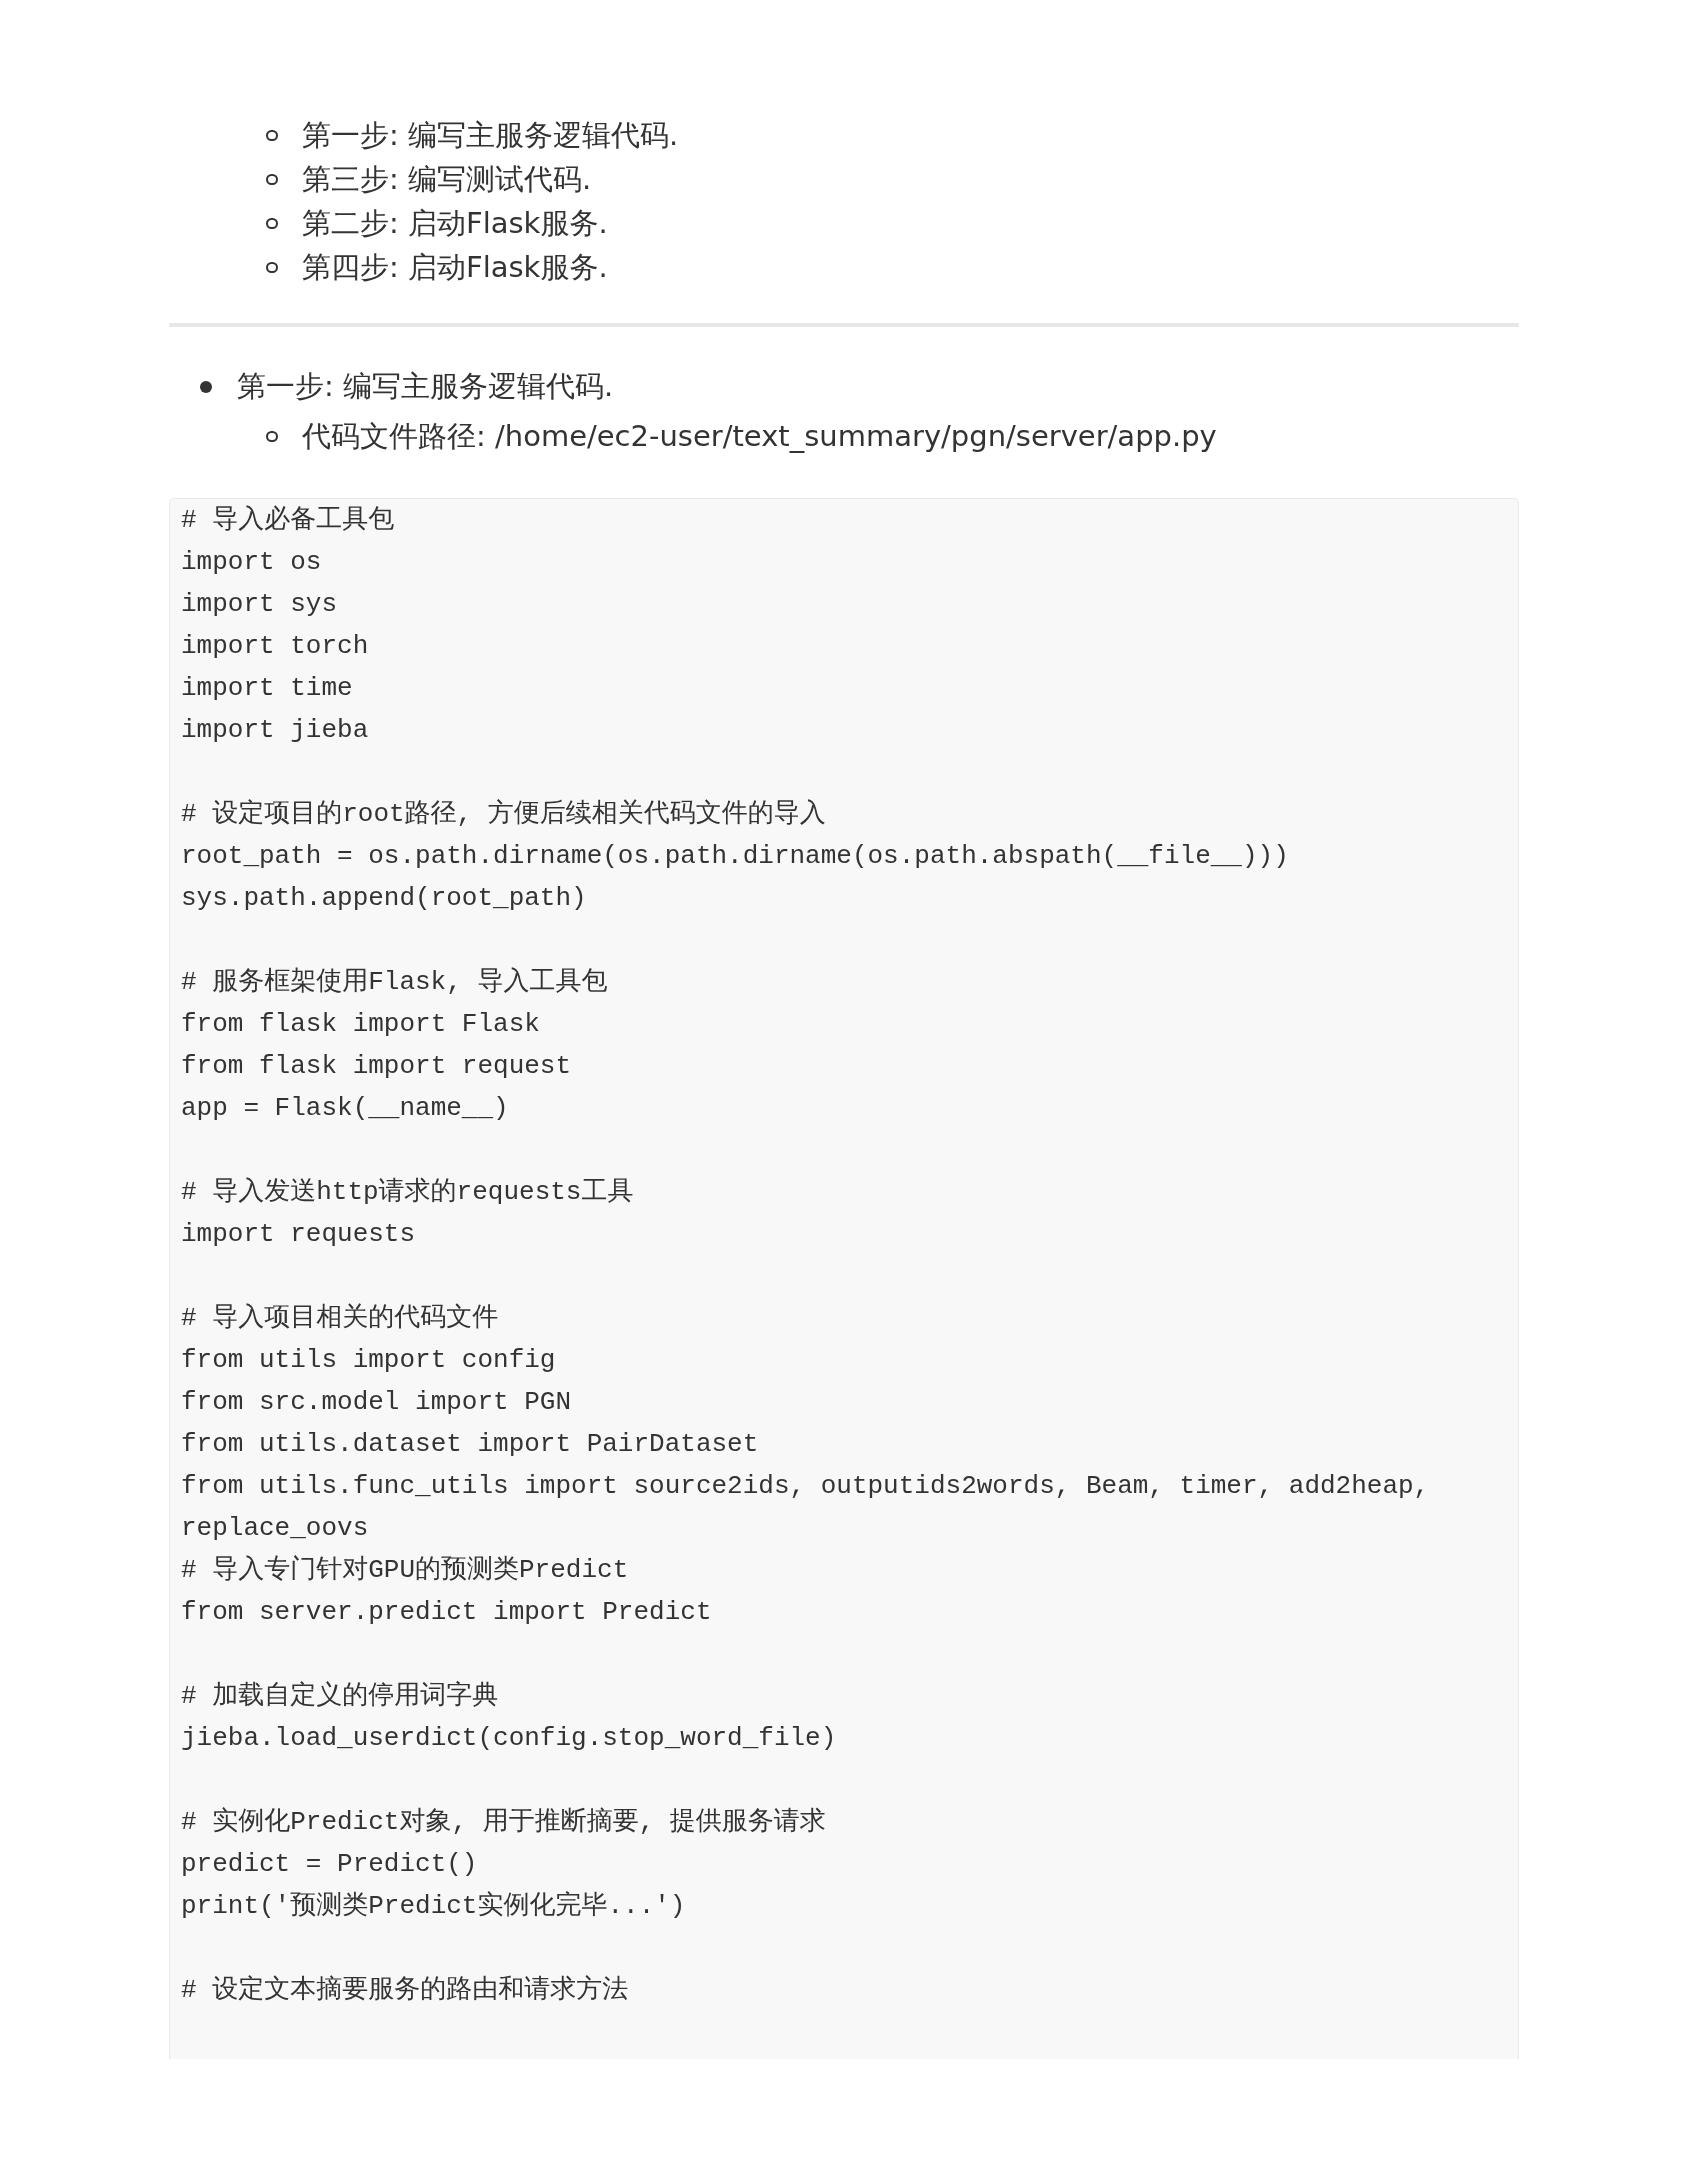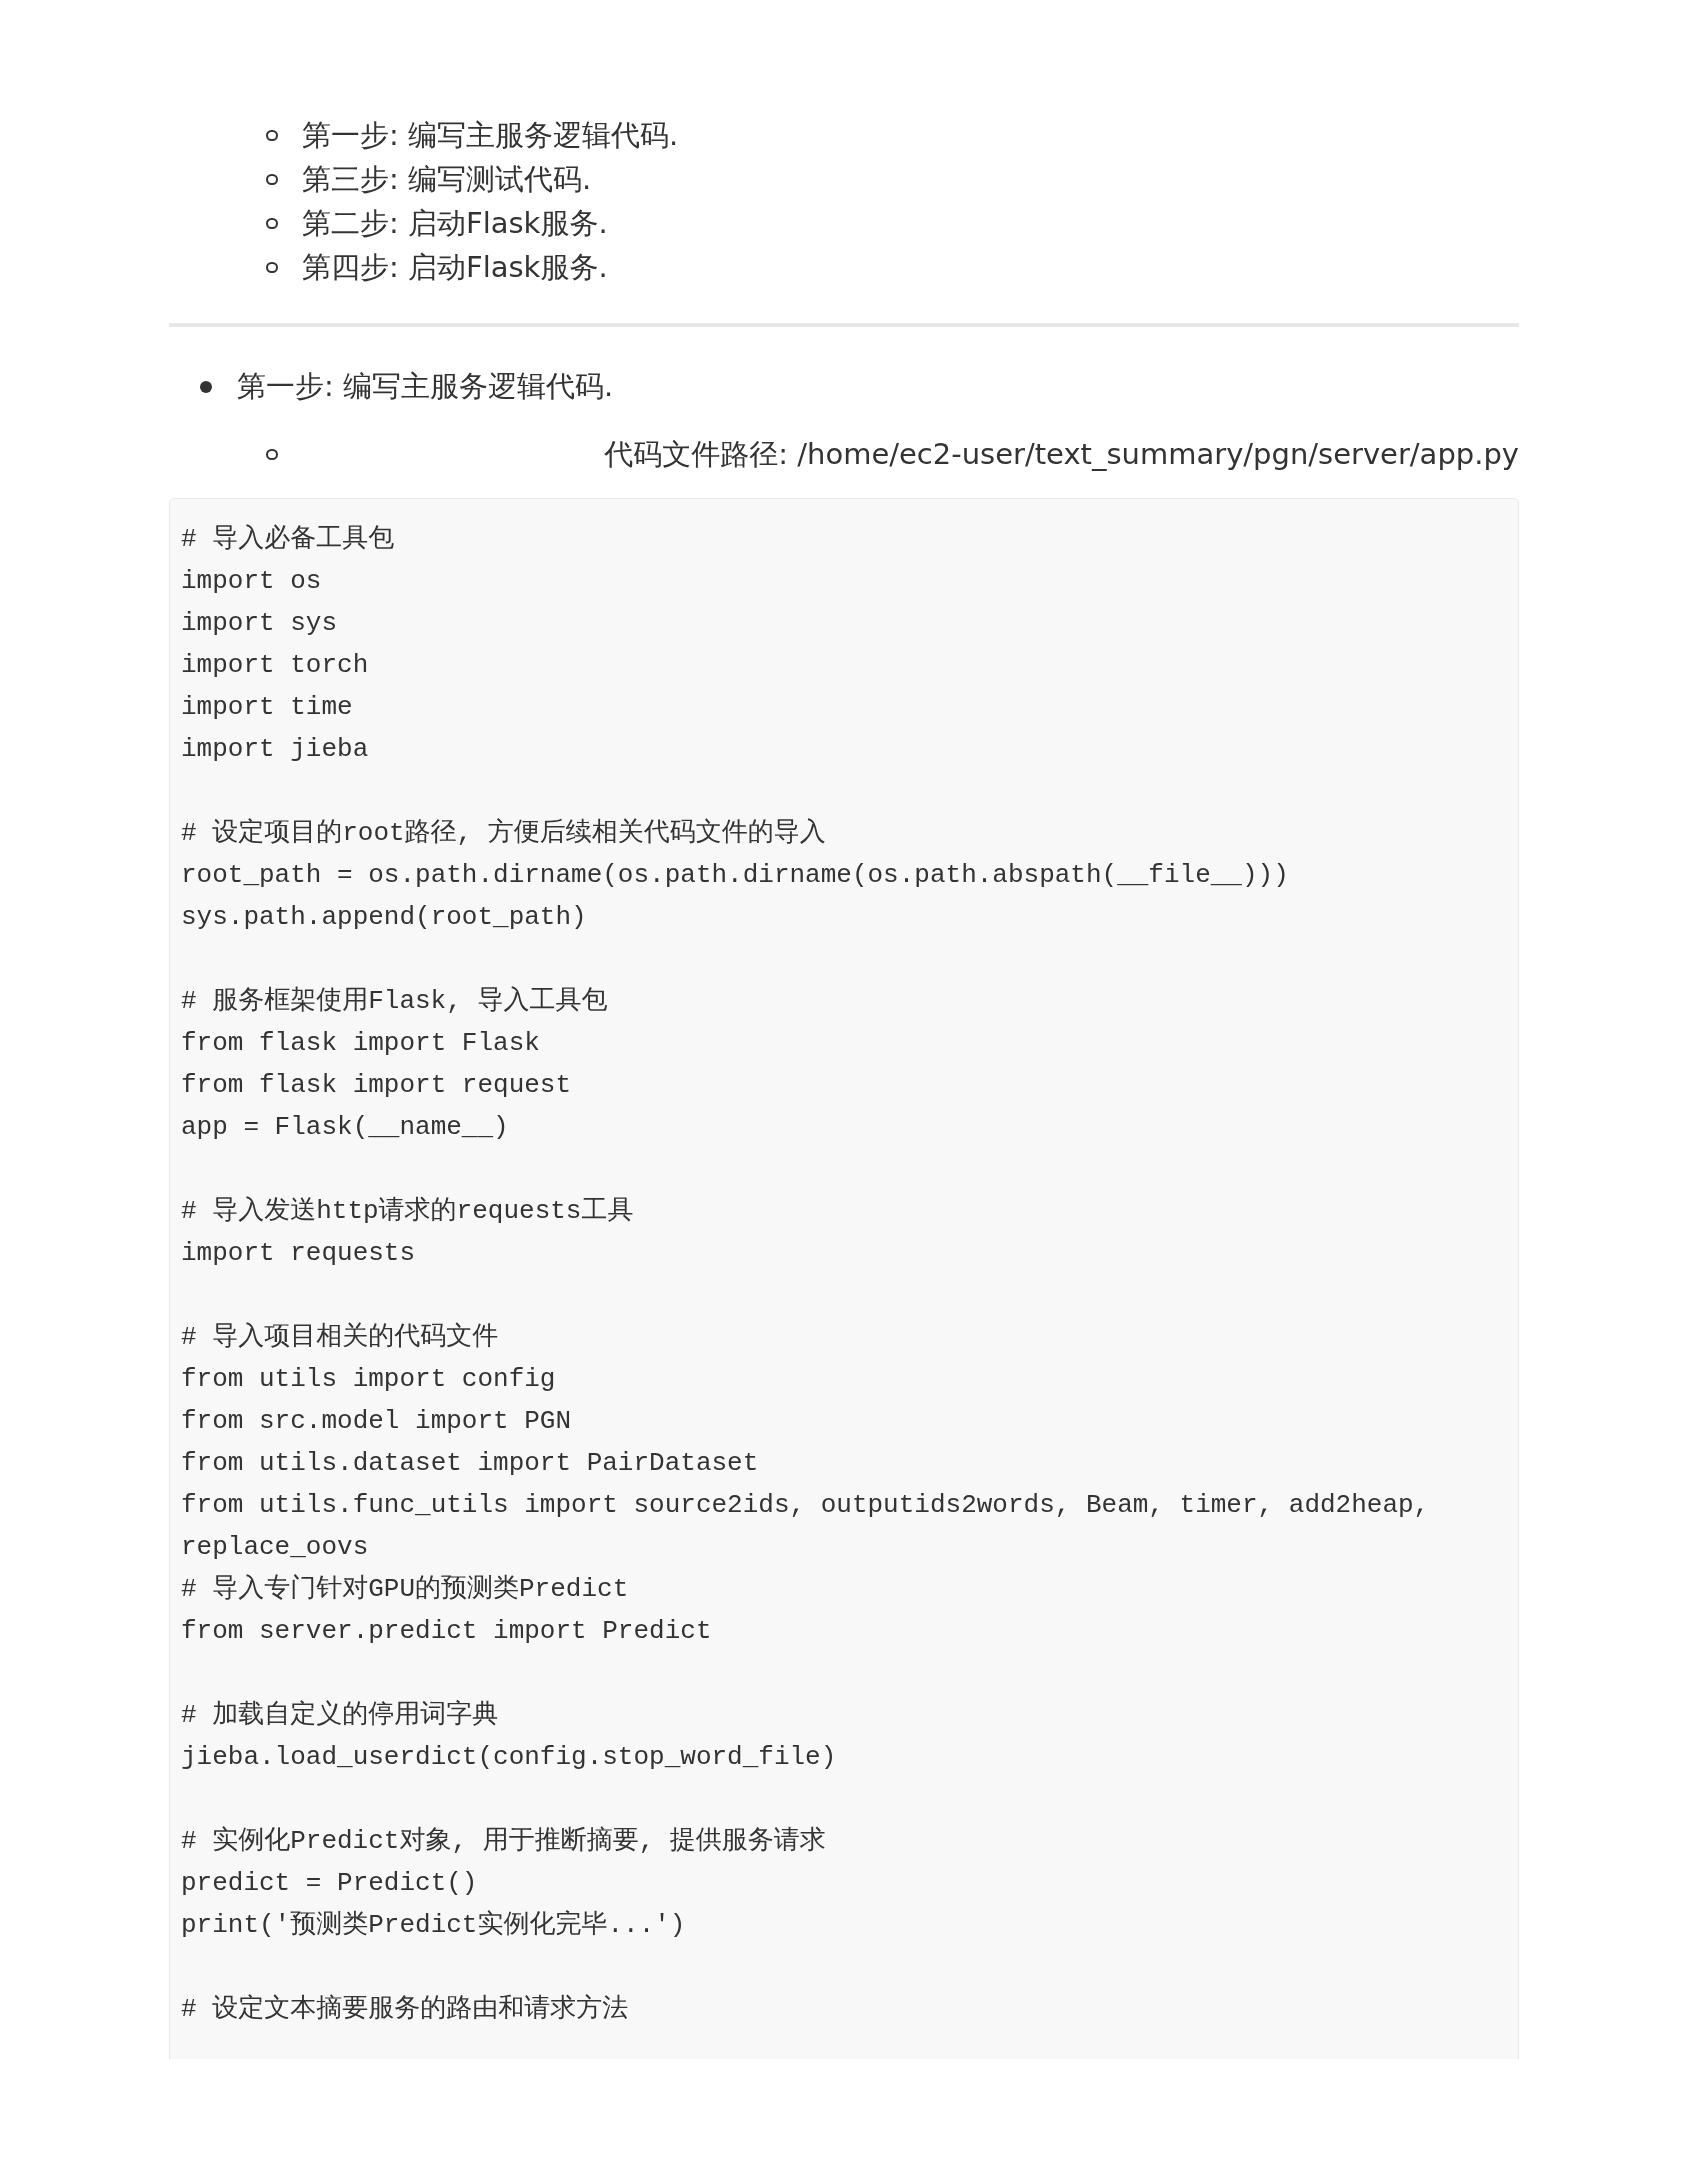--- a/index.html
+++ b/index.html
@@ -75,35 +75,34 @@
     position: absolute;
     left: 0;
     top: 364px;
     width: 1350px;
   }
   .main-list > .li.main {
     padding-left: 68px;
   }
   .main-list .sub-list.nested {
     position: relative;
-    margin-top: 24px;
-    text-align: right;
+    margin-top: 6px;
   }
   .code-block {
     position: absolute;
     left: 0;
     top: 498px;
     width: 1350px;
     height: 606px;
     box-sizing: border-box;
     background: #f8f8f8;
     border: 1.7px solid #e7eaed;
     border-bottom: none;
     border-radius: 5.5px 5.5px 0 0;
-    padding: 19px 11px 0 11px;
+    padding: 0 11px 0 11px;
     height: 1561px;
     overflow: hidden;
   }
   .code {
     margin: 0;
     font-family: "Liberation Mono", "DejaVu Sans Mono", monospace;
     font-size: 26px;
     line-height: 42px;
     color: #333333;
     white-space: pre-wrap;

